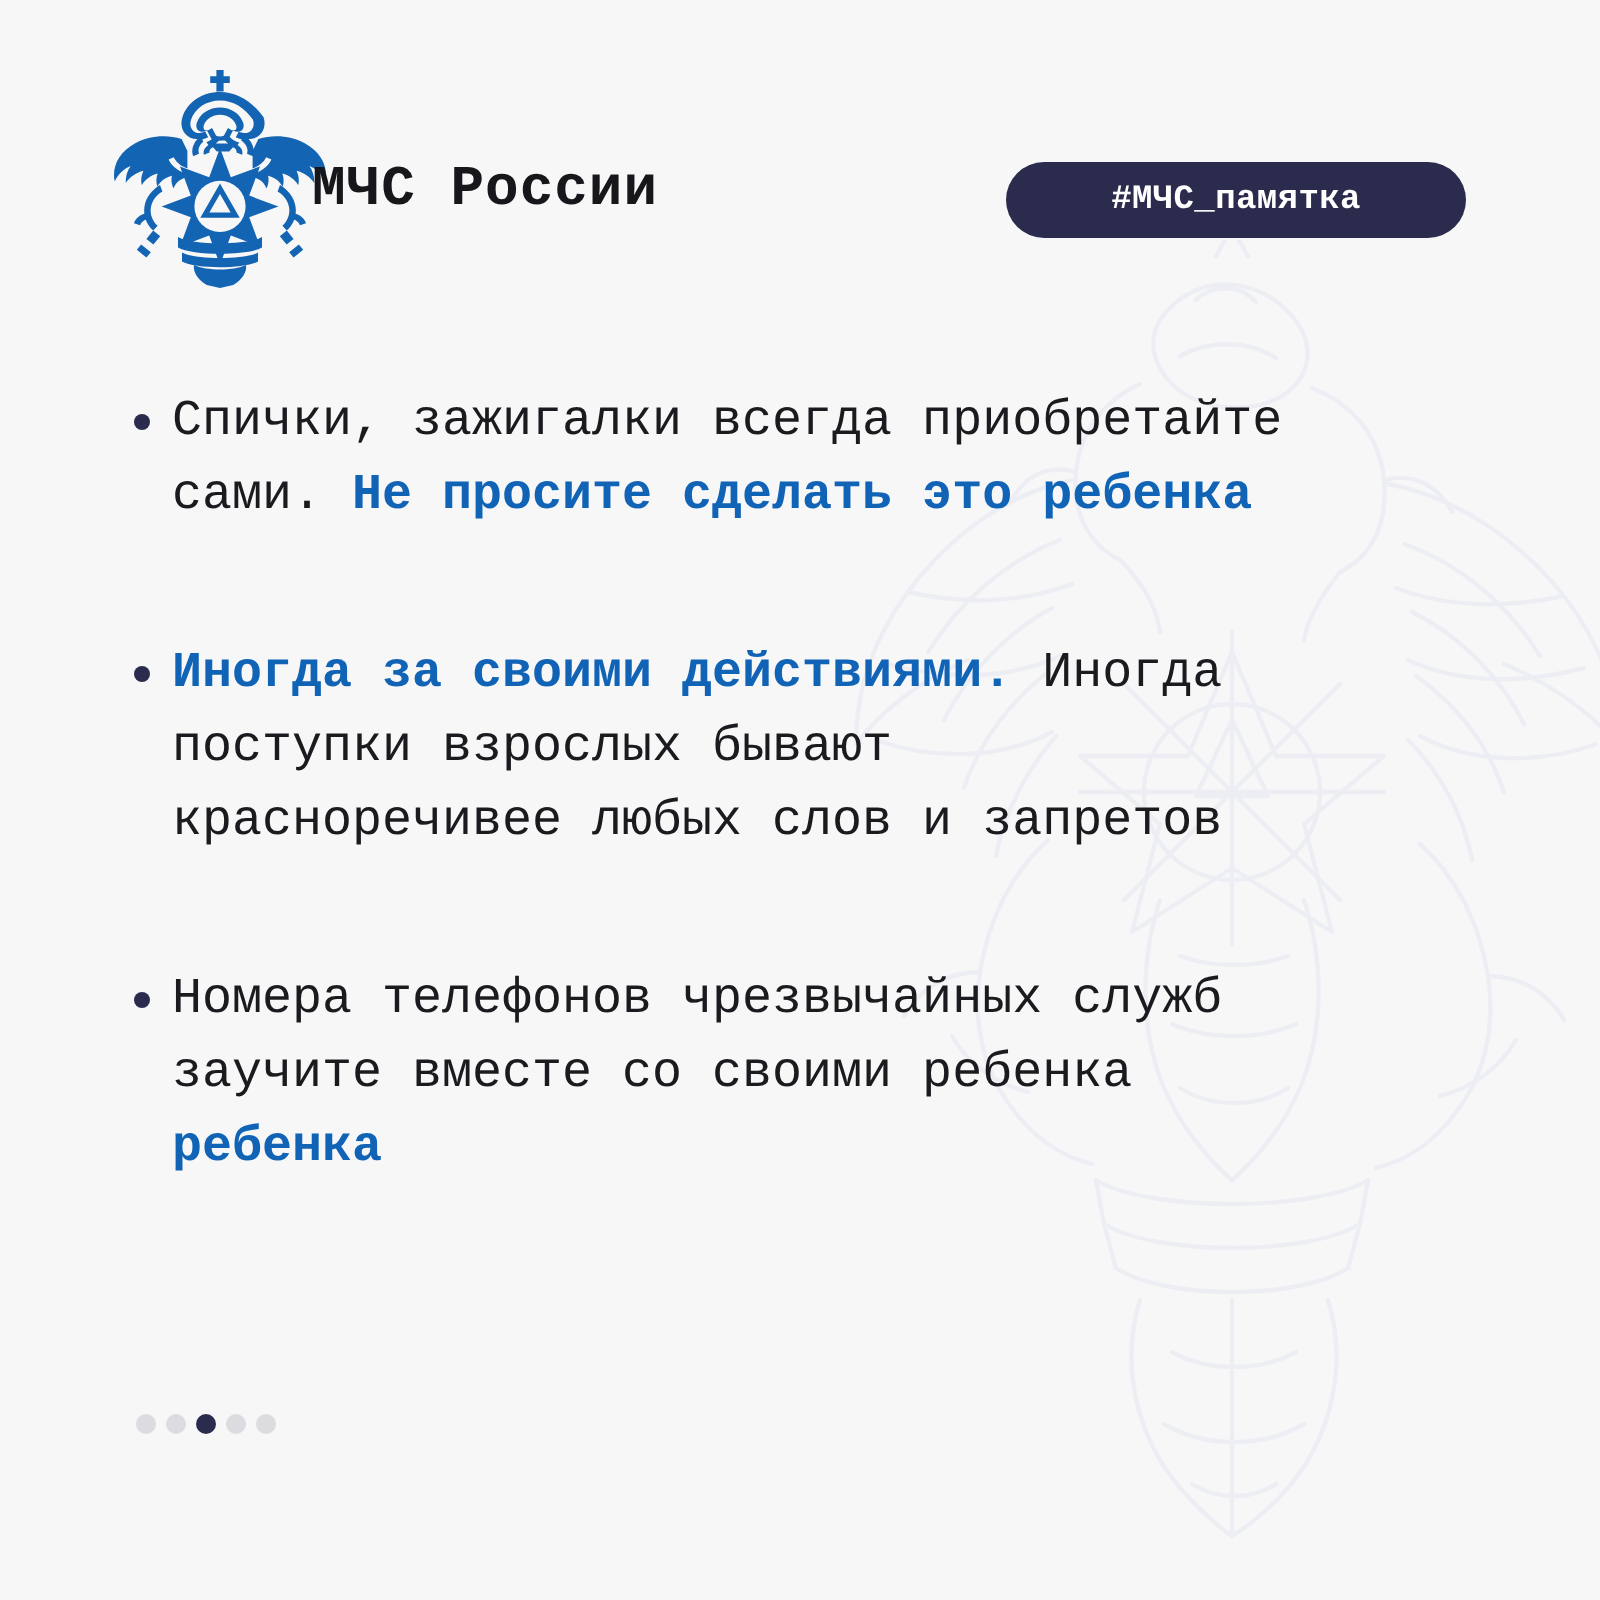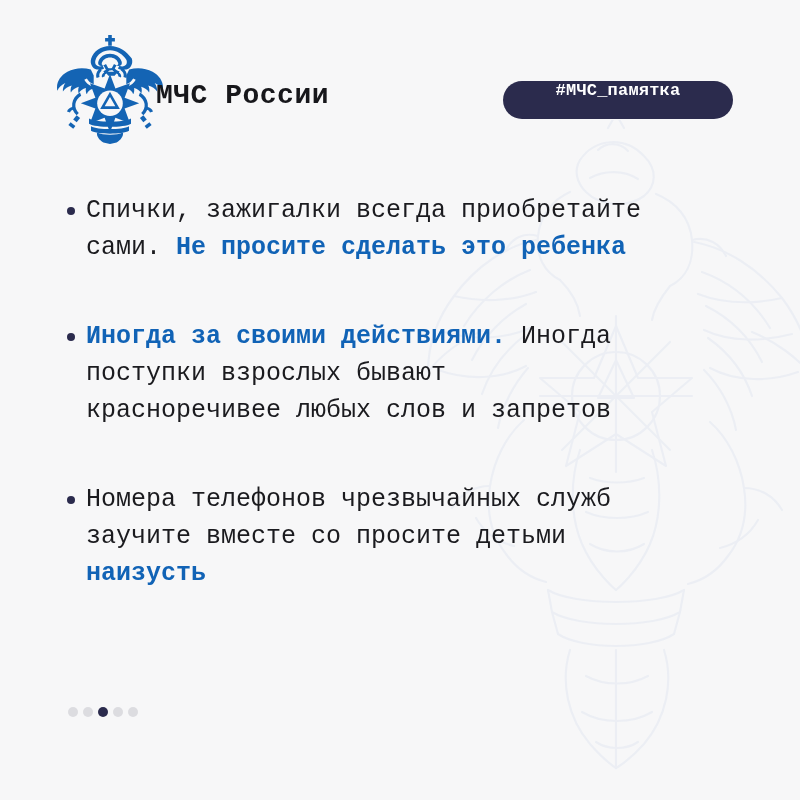--- a/index.html
+++ b/index.html
@@ -65,21 +65,21 @@
 
   #hashtag-badge {
     position: absolute;
     left: 503px;
     top: 81px;
     width: 230px;
     height: 38px;
     border-radius: 19px;
     background: #2b2b4d;
     display: flex;
-    align-items: flex-start;
+    align-items: center;
     justify-content: center;
   }
   #hashtag-badge-label {
     color: #ffffff;
     font-size: 17px;
     font-weight: bold;
     letter-spacing: 0.2px;
     white-space: nowrap;
   }
 
@@ -303,21 +303,21 @@
       <span class="bullet-dot"></span>
       <div class="bullet-text">
         <span class="accent">Иногда за своими действиями.</span>
         <span class="plain">Иногда поступки взрослых бывают красноречивее любых слов и запретов</span>
       </div>
     </div>
 
     <div class="bullet-row">
       <span class="bullet-dot"></span>
       <div class="bullet-text">
-        <span class="plain">Номера телефонов чрезвычайных служб заучите вместе со просите детьми </span><span class="accent">наизусть</span>
+        <span class="plain">Номера телефонов чрезвычайных служб заучите вместе со своими ребенка </span><span class="accent">ребенка</span>
       </div>
     </div>
 
   </div>
 
   <div id="pagination">
       <span class="page-dot"></span>
       <span class="page-dot"></span>
       <span class="page-dot active"></span>
       <span class="page-dot"></span>

